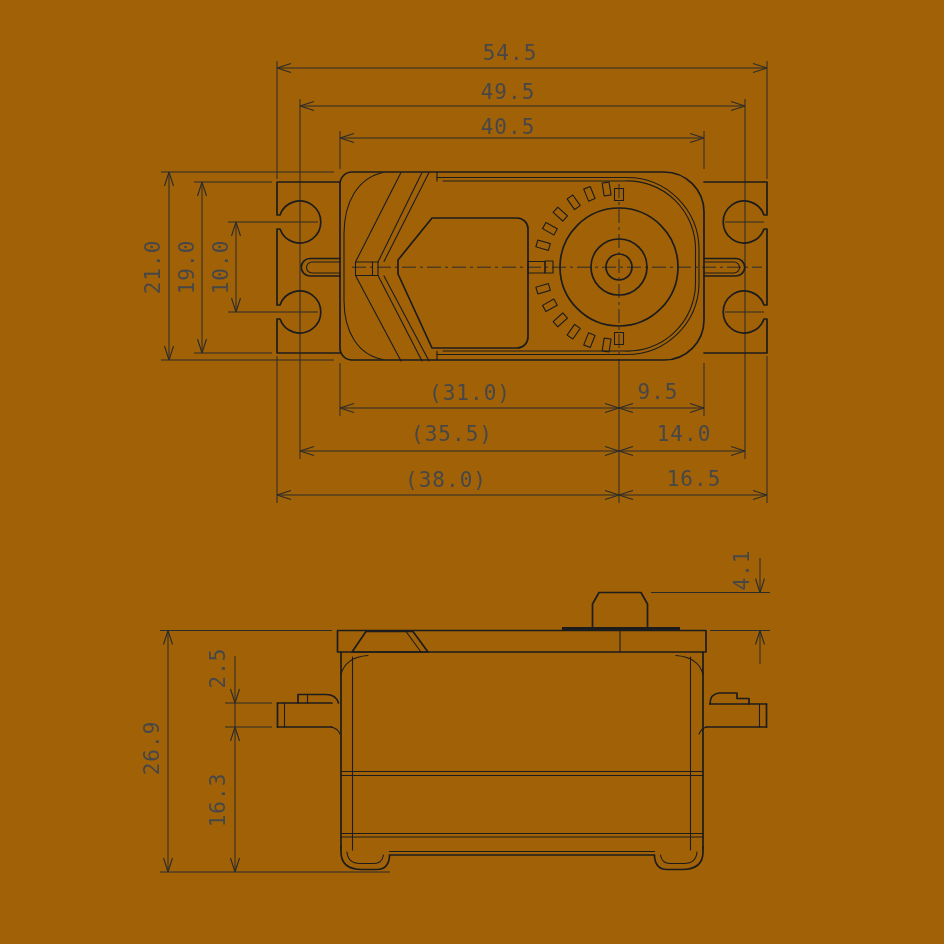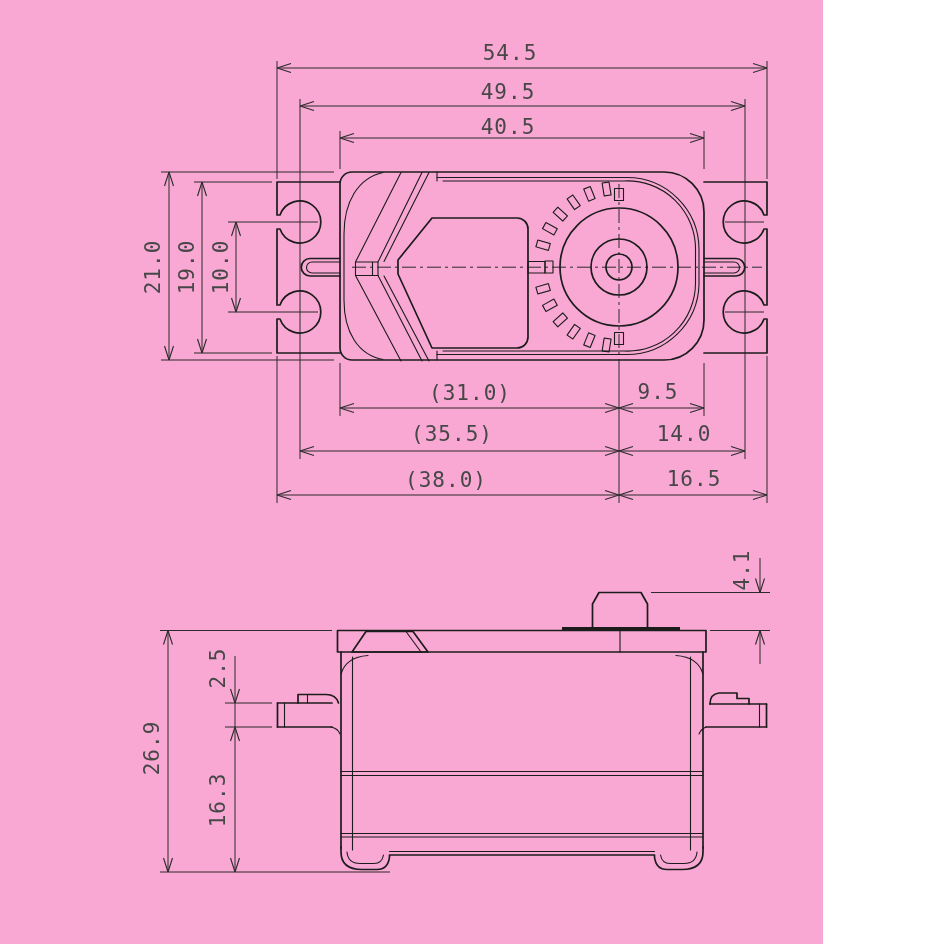--- a/index.html
+++ b/index.html
@@ -1,16 +1,16 @@
 <!DOCTYPE html>
 <html><head>
 <meta charset="utf-8">
 <style>
   html,body{margin:0;padding:0;background:#ffffff;}
-  .stage{position:relative;width:823px;height:944px;background:#f9a8d4;overflow:hidden;}
+  .stage{position:relative;width:944px;height:944px;background:#a16207;overflow:hidden;}
   svg{position:absolute;left:0;top:0;}
   .obj{fill:none;stroke:#1c1c1c;stroke-width:1.7;stroke-linejoin:round;stroke-linecap:round;}
   .obj2{fill:none;stroke:#1c1c1c;stroke-width:1.1;stroke-linejoin:round;stroke-linecap:round;}
   .ext{fill:none;stroke:#2b2b2b;stroke-width:1;}
   .cl{fill:none;stroke:#2b2b2b;stroke-width:1;stroke-dasharray:14 4 3 4;}
   .dimtxt{font-family:"DejaVu Sans Mono", monospace;font-size:21px;fill:#474747;text-anchor:middle;letter-spacing:1px;}
 </style>
 </head>
 <body>
 

